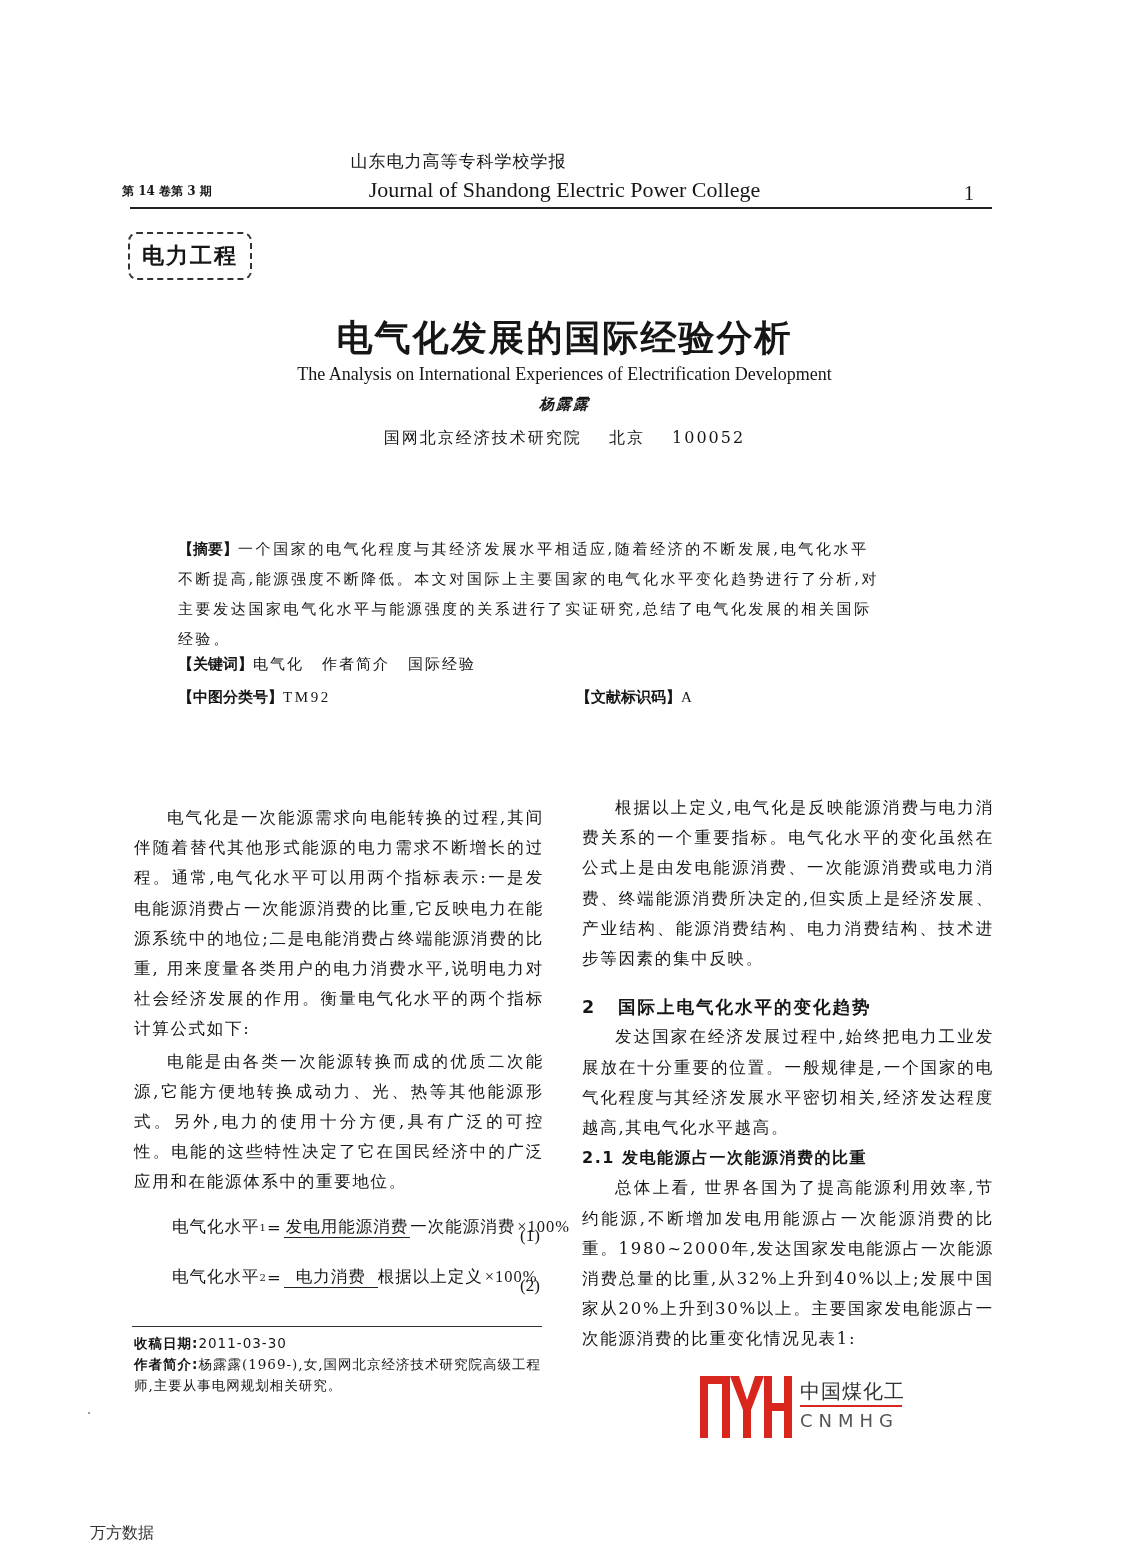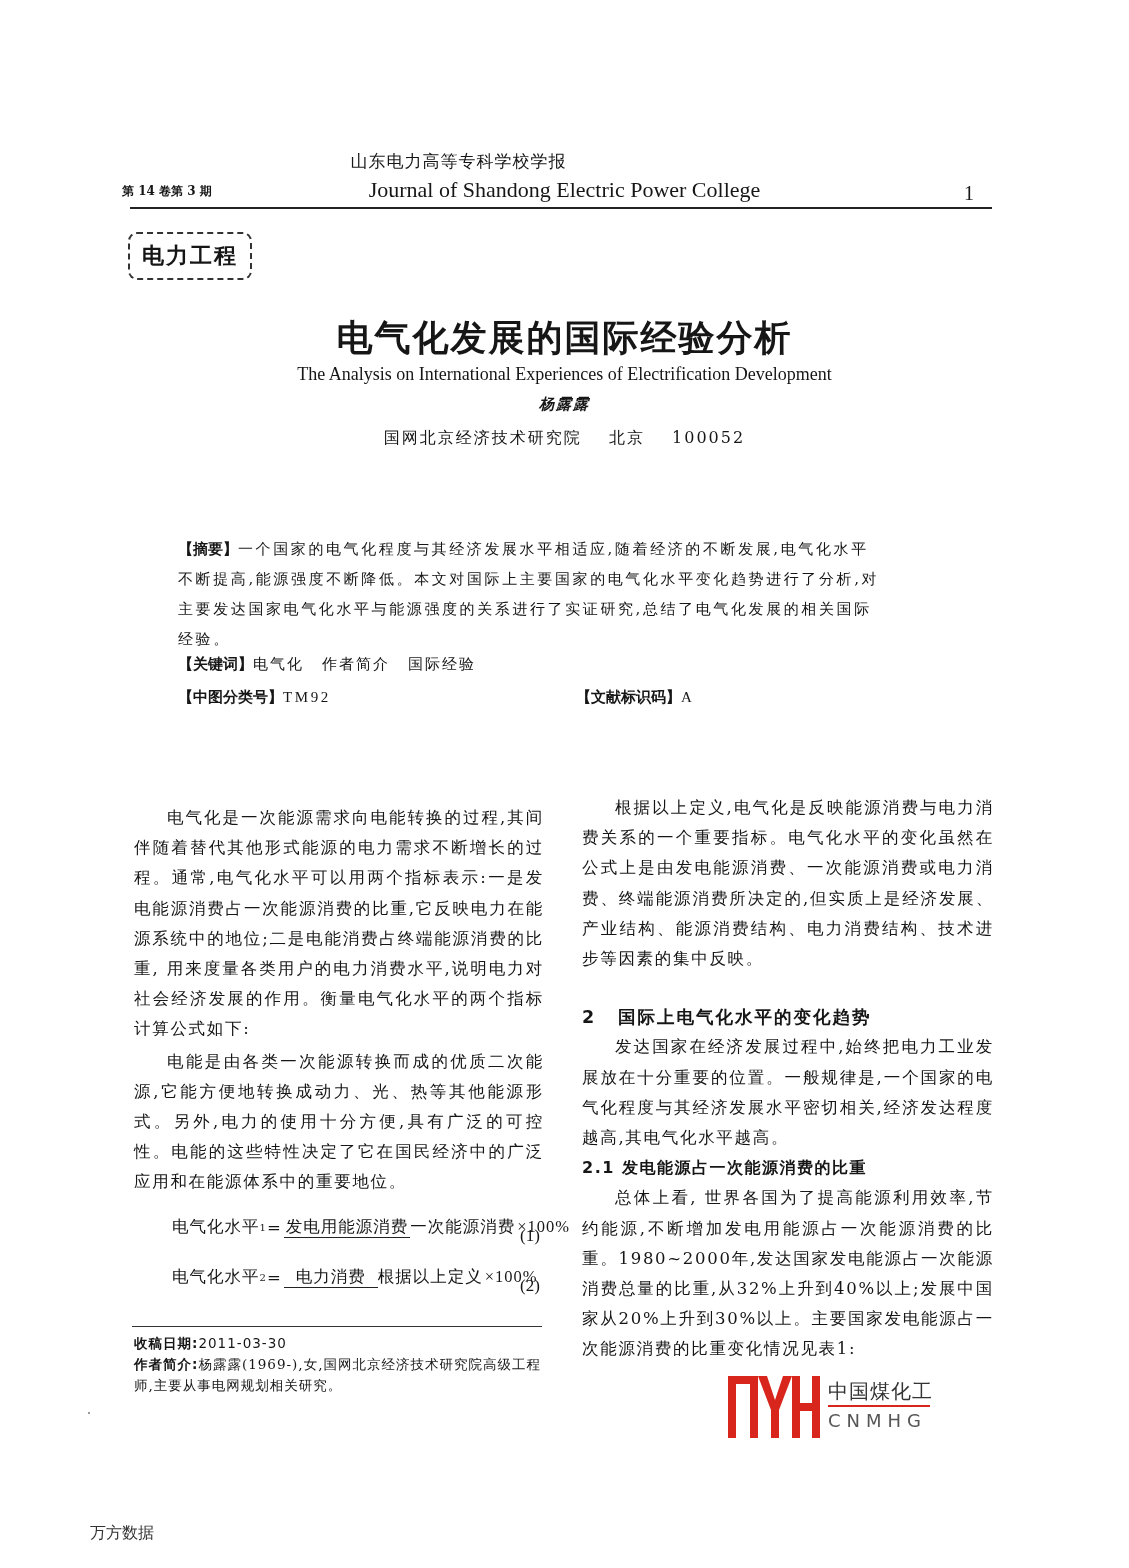--- a/index.html
+++ b/index.html
@@ -52,21 +52,21 @@
   .frac .num-part { border-bottom:1.5px solid #222; padding:0 2px; line-height:20px; }
   .frac .den-part { line-height:20px; }
   .formula sup { font-size:10px; }
   .eq-no { position:absolute; left:520px; font-size:17px; font-family:"Liberation Serif", serif; }
 
   #footnote-rule { left:132px; top:1326px; width:410px; border-top:1.5px solid #333; }
   #footnote { left:134px; top:1333px; width:412px; font-size:13.5px; line-height:21px; font-family:"DejaVu Serif", serif; letter-spacing:1px; }
   #footnote b { font-family:"DejaVu Sans", sans-serif; }
 
   
-  #logo { left:728px; top:1376px; width:220px; height:62px; }
+  #logo { left:700px; top:1376px; width:220px; height:62px; }
   #logo-cn { position:absolute; left:100px; top:2px; font-size:20px; font-family:"DejaVu Sans", sans-serif; color:#333; letter-spacing:1px; }
   #logo-line { position:absolute; left:100px; top:29px; width:102px; height:2px; background:#d9261c; }
   #logo-en { position:absolute; left:100px; top:34px; font-size:18px; font-family:"DejaVu Sans", sans-serif; color:#555; letter-spacing:6px; }
 
   #source { left:90px; top:1523px; font-size:16px; font-family:"DejaVu Sans", sans-serif; color:#333; }
   #dot { left:88px; top:1412px; width:2px; height:2px; background:#999; }
 </style>
 </head>
 <body>
 
@@ -133,21 +133,21 @@
 <div class="eq-no" style="top:1276px;">(2)</div>
 
 <div id="footnote-rule" class="abs"></div>
 <div id="footnote" class="abs">
   <div><b>收稿日期:</b><span class="sans">2011-03-30</span></div>
   <div><b>作者简介:</b><span>杨露露(1969-),女,国网北京经济技术研究院高级工程师,主要从事电网规划相关研究。</span></div>
 </div>
 
 <div id="col-right" class="abs col">
   <p>根据以上定义,电气化是反映能源消费与电力消费关系的一个重要指标。电气化水平的变化虽然在公式上是由发电能源消费、一次能源消费或电力消费、终端能源消费所决定的,但实质上是经济发展、产业结构、能源消费结构、电力消费结构、技术进步等因素的集中反映。</p>
-  <div class="h1" style="margin-top:28px;"><span class="num">2</span><span>国际上电气化水平的变化趋势</span></div>
+  <div class="h1" style="margin-top:18px;"><span class="num">2</span><span>国际上电气化水平的变化趋势</span></div>
   <p>发达国家在经济发展过程中,始终把电力工业发展放在十分重要的位置。一般规律是,一个国家的电气化程度与其经济发展水平密切相关,经济发达程度越高,其电气化水平越高。</p>
   <div class="h2"><span class="num">2.1</span><span>发电能源占一次能源消费的比重</span></div>
   <p>总体上看, 世界各国为了提高能源利用效率,节约能源,不断增加发电用能源占一次能源消费的比重。1980~2000年,发达国家发电能源占一次能源消费总量的比重,从32%上升到40%以上;发展中国家从20%上升到30%以上。主要国家发电能源占一次能源消费的比重变化情况见表1:</p>
 </div>
 
 <div id="logo" class="abs">
   <svg width="92" height="62" viewBox="0 0 92 62">
     <g fill="#d9261c">
       <rect x="0" y="0" width="8" height="62"></rect>
       <rect x="0" y="0" width="30" height="8"></rect>

